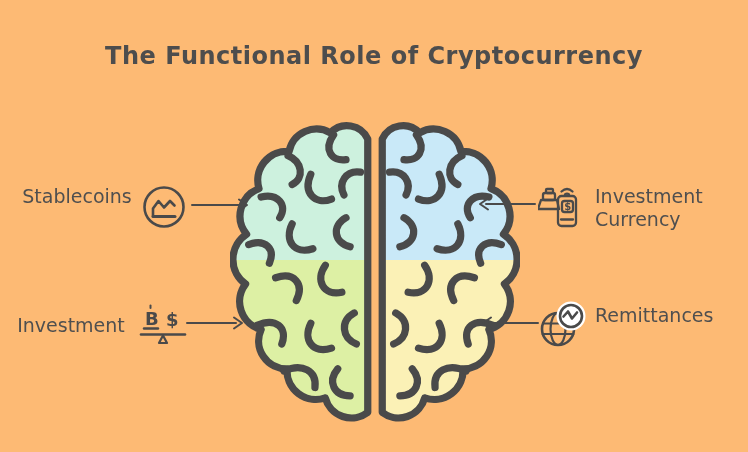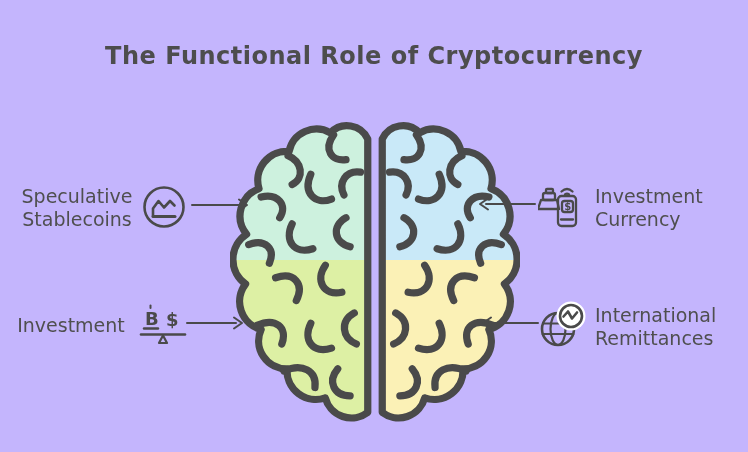--- a/index.html
+++ b/index.html
@@ -1,17 +1,17 @@
 <!DOCTYPE html>
 <html><head>
 <meta charset="utf-8">
 <style>
   html,body{margin:0;padding:0;background:#fff;}
   .canvas{
-    position:relative;width:748px;height:452px;background:#c4b5fd;overflow:hidden;
+    position:relative;width:748px;height:452px;background:#fdba74;overflow:hidden;
     font-family:"DejaVu Sans","Liberation Sans",sans-serif;
   }
   .title{
     position:absolute;left:0;right:0;top:42px;text-align:center;
     font-size:24px;font-weight:bold;color:#4d4d4d;letter-spacing:.5px;
   }
   .label-text{position:absolute;font-size:19px;line-height:23px;color:#4f4f4f;}
   .center{text-align:center;}
   .abs{position:absolute;}
   svg text{font-family:"DejaVu Sans","Liberation Sans",sans-serif;}
@@ -109,21 +109,20 @@
     </g>
   </svg>
   <svg class="abs" style="left:481px;top:315px;" width="58" height="16" viewBox="0 0 58 16">
     <g stroke="#4a4a4a" stroke-width="2" fill="none" stroke-linecap="round" stroke-linejoin="round">
       <path d="M 57 8 H 8"></path>
         <polyline points="10,2.5 2,8 10,13.5"></polyline>
     </g>
   </svg>
 
   <div class="label-text center" style="left:10px;top:185px;width:134px;">
-    <div>Speculative</div>
     <div>Stablecoins</div>
   </div>
   <svg class="abs" style="left:141px;top:184px;" width="46" height="46" viewBox="-23 -23 46 46">
     <g stroke="#4a4a4a" fill="none" stroke-linecap="round" stroke-linejoin="round">
       <circle r="19.5" stroke-width="2.6"></circle>
       <path d="M -11 9.5 H 11" stroke-width="3"></path>
       <path d="M -11 9 L -11 1.5 L -5.5 -6 L 0 0.5 L 6 -6 L 10.5 -1.5" stroke-width="2.6"></path>
     </g>
   </svg>
 
@@ -164,17 +163,16 @@
       <circle cx="20" cy="28" r="16" stroke-width="2.6"></circle>
       <ellipse cx="20" cy="28" rx="7.5" ry="16" stroke-width="2.2"></ellipse>
       <path d="M 5.5 22.5 H 34.5" stroke-width="2.2"></path>
       <path d="M 4.5 33 H 35.5" stroke-width="2.2"></path>
       <circle cx="33" cy="15" r="14.5" fill="#ffffff" stroke="none"></circle>
       <circle cx="33" cy="15" r="11" stroke-width="2.6"></circle>
       <path d="M 25.5 15.5 L 30 10.5 L 34 17.5 L 39 11.5" stroke-width="2.6"></path>
     </g>
   </svg>
   <div class="label-text" style="left:595px;top:304px;width:150px;">
-    <div>International</div>
     <div>Remittances</div>
   </div>
 
 </div>
 
 </body></html>

